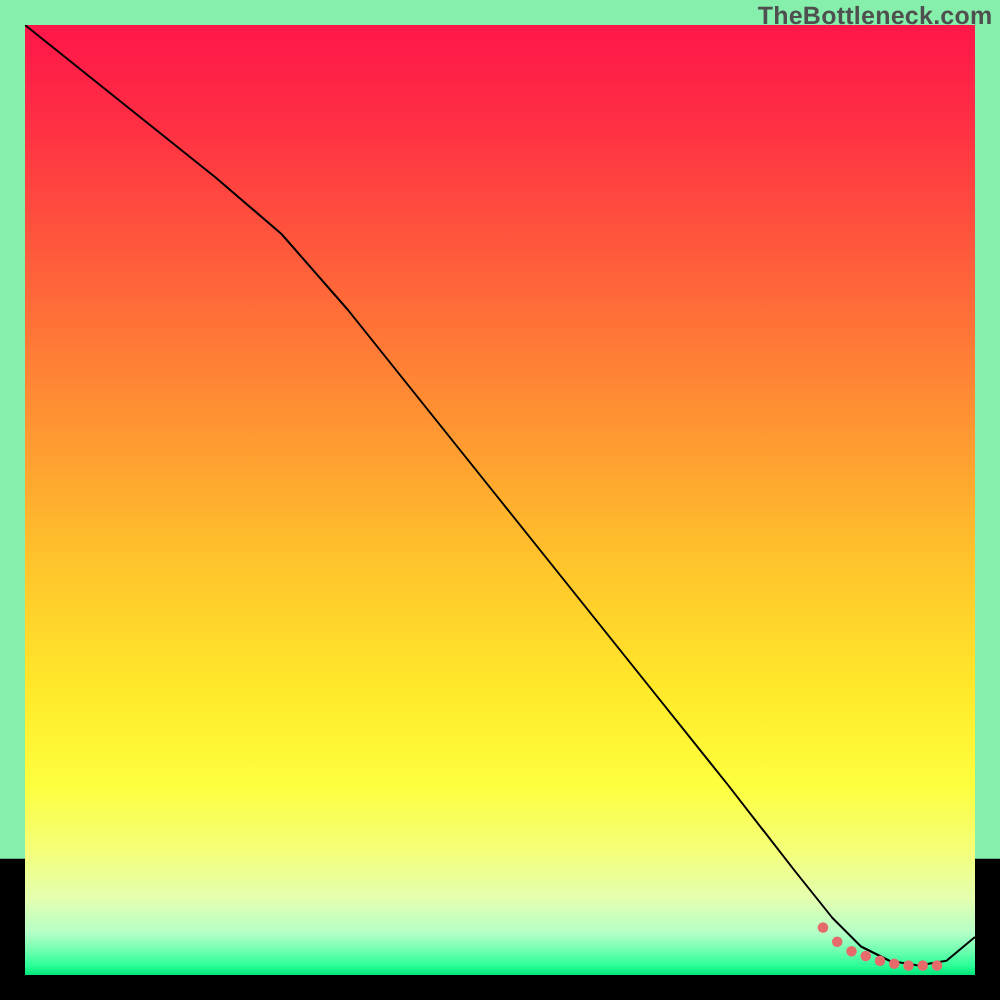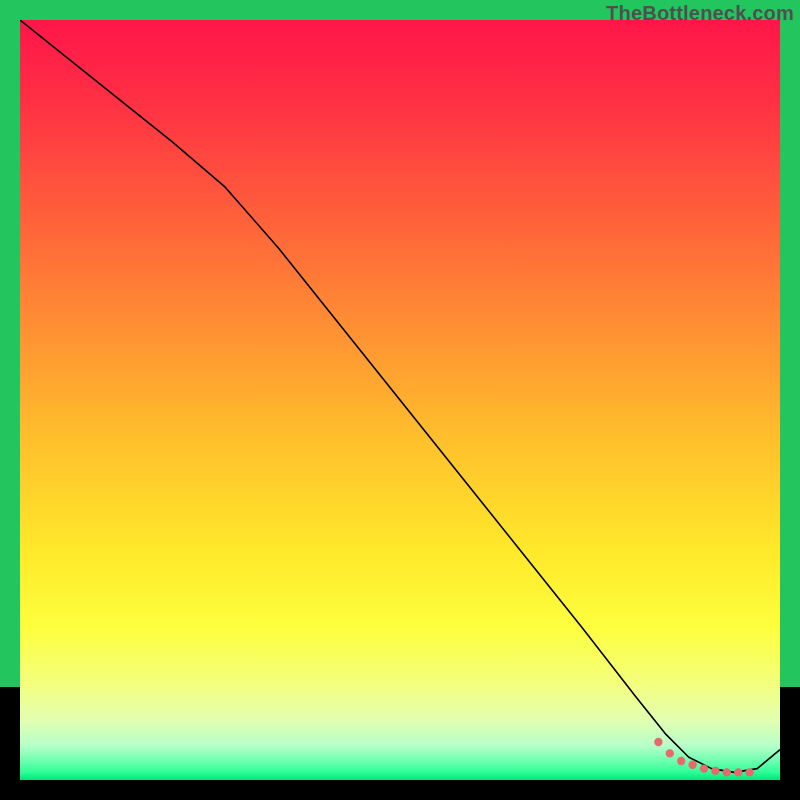--- a/index.html
+++ b/index.html
@@ -7,21 +7,21 @@
     padding: 0;
     width: 800px;
     height: 800px;
     background: #000;
     overflow: hidden;
   }
   .stage {
     position: relative;
     width: 800px;
     height: 687px;
-    background: #22c55e;
+    background: #86efac;
   }
   .plot {
     position: absolute;
     left: 20px;
     top: 20px;
     width: 760px;
     height: 760px;
   }
   .gradient {
     position: absolute;

